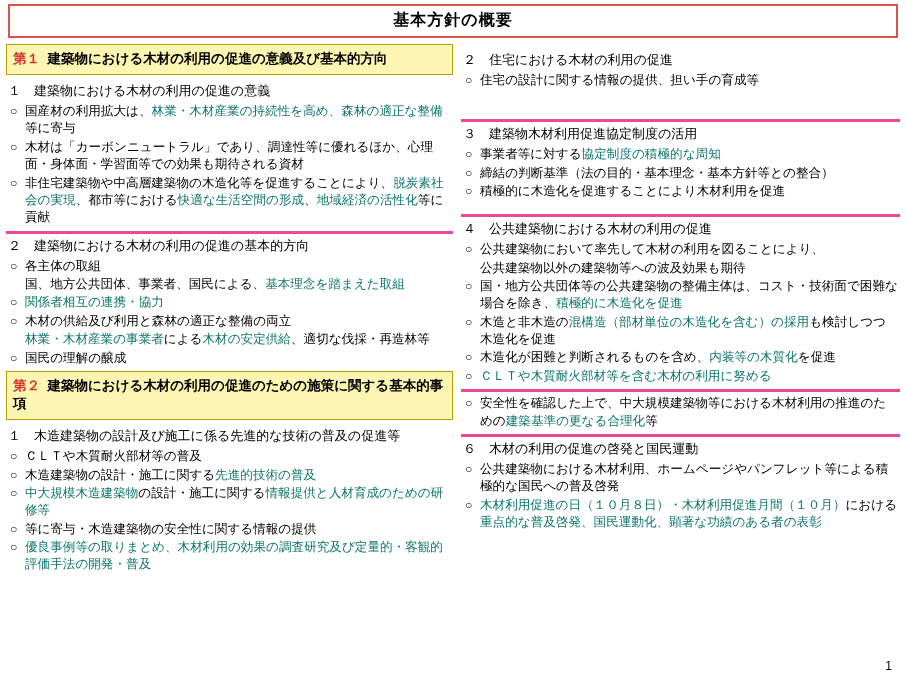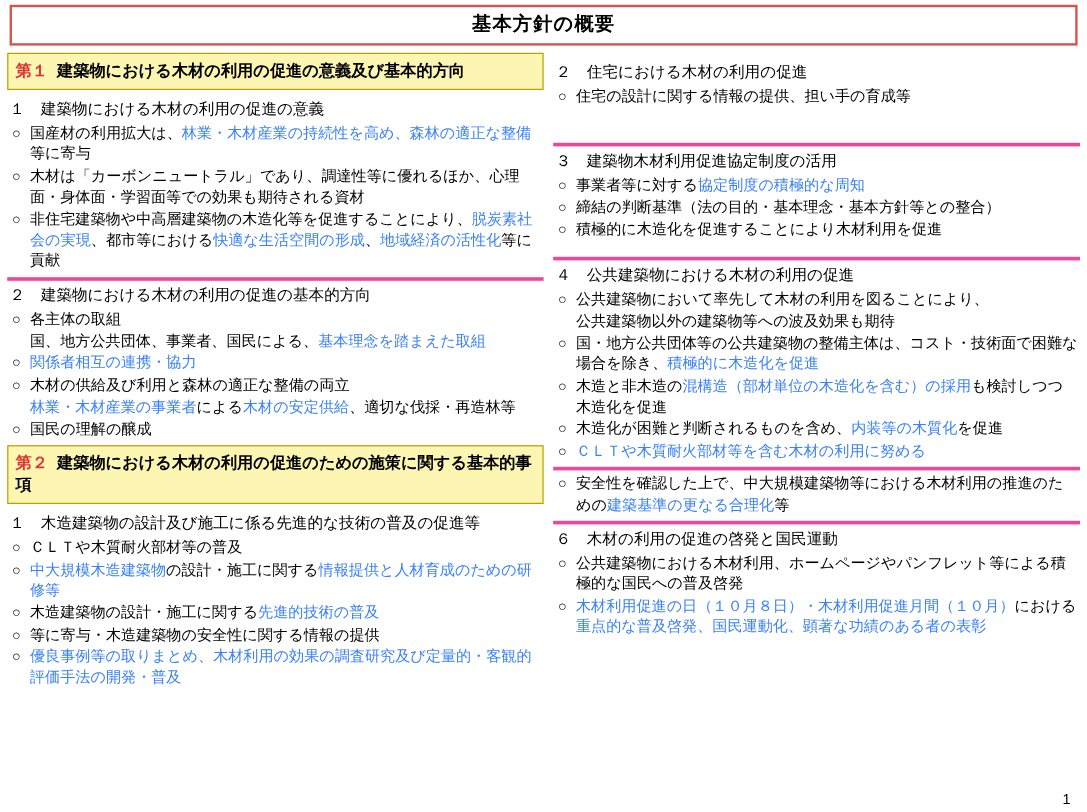--- a/index.html
+++ b/index.html
@@ -67,21 +67,21 @@
   }
   ul.bullets li::before {
     content: "\25CB";
     position: absolute;
     left: 0;
     top: 0;
     font-size: 12px;
   }
   ul.bullets li.nobullet { padding-left: 15px; }
   ul.bullets li.nobullet::before { content: ""; }
-  .hl { color: #3b82f6; }
+  .hl { color: #0f766e; }
   .spacer-sm { height: 6px; }
   .spacer-lg { height: 22px; }
   .page-num {
     position: absolute;
     right: 14px;
     bottom: 4px;
     font-size: 12px;
   }
 </style>
 </head>
@@ -121,22 +121,22 @@
 
     <div class="chapter-head">
       <span class="lbl">第２</span>
       &nbsp;<span>建築物における木材の利用の促進のための施策に関する基本的事項</span>
     </div>
 
     <div class="section no-rule">
       <div class="section-title">１　木造建築物の設計及び施工に係る先進的な技術の普及の促進等</div>
       <ul class="bullets">
           <li><span>ＣＬＴや木質耐火部材等の普及</span></li>
+          <li><span>木造建築物の設計・施工に関する</span><span class="hl">先進的技術の普及</span></li>
           <li><span class="hl">中大規模木造建築物</span><span>の設計・施工に関する</span><span class="hl">情報提供と人材育成のための研修等</span></li>
-          <li><span>木造建築物の設計・施工に関する</span><span class="hl">先進的技術の普及</span></li>
           <li><span>等に寄与・木造建築物の安全性に関する情報の提供</span></li>
           <li><span class="hl">優良事例等の取りまとめ、</span><span class="hl">木材利用の効果の調査研究及び定量的・客観的評価手法の開発・普及</span></li>
         </ul>
     </div>
   </div>
 
   <div class="col right">
 
     <div class="section no-rule">
       <div class="section-title">２　住宅における木材の利用の促進</div>

